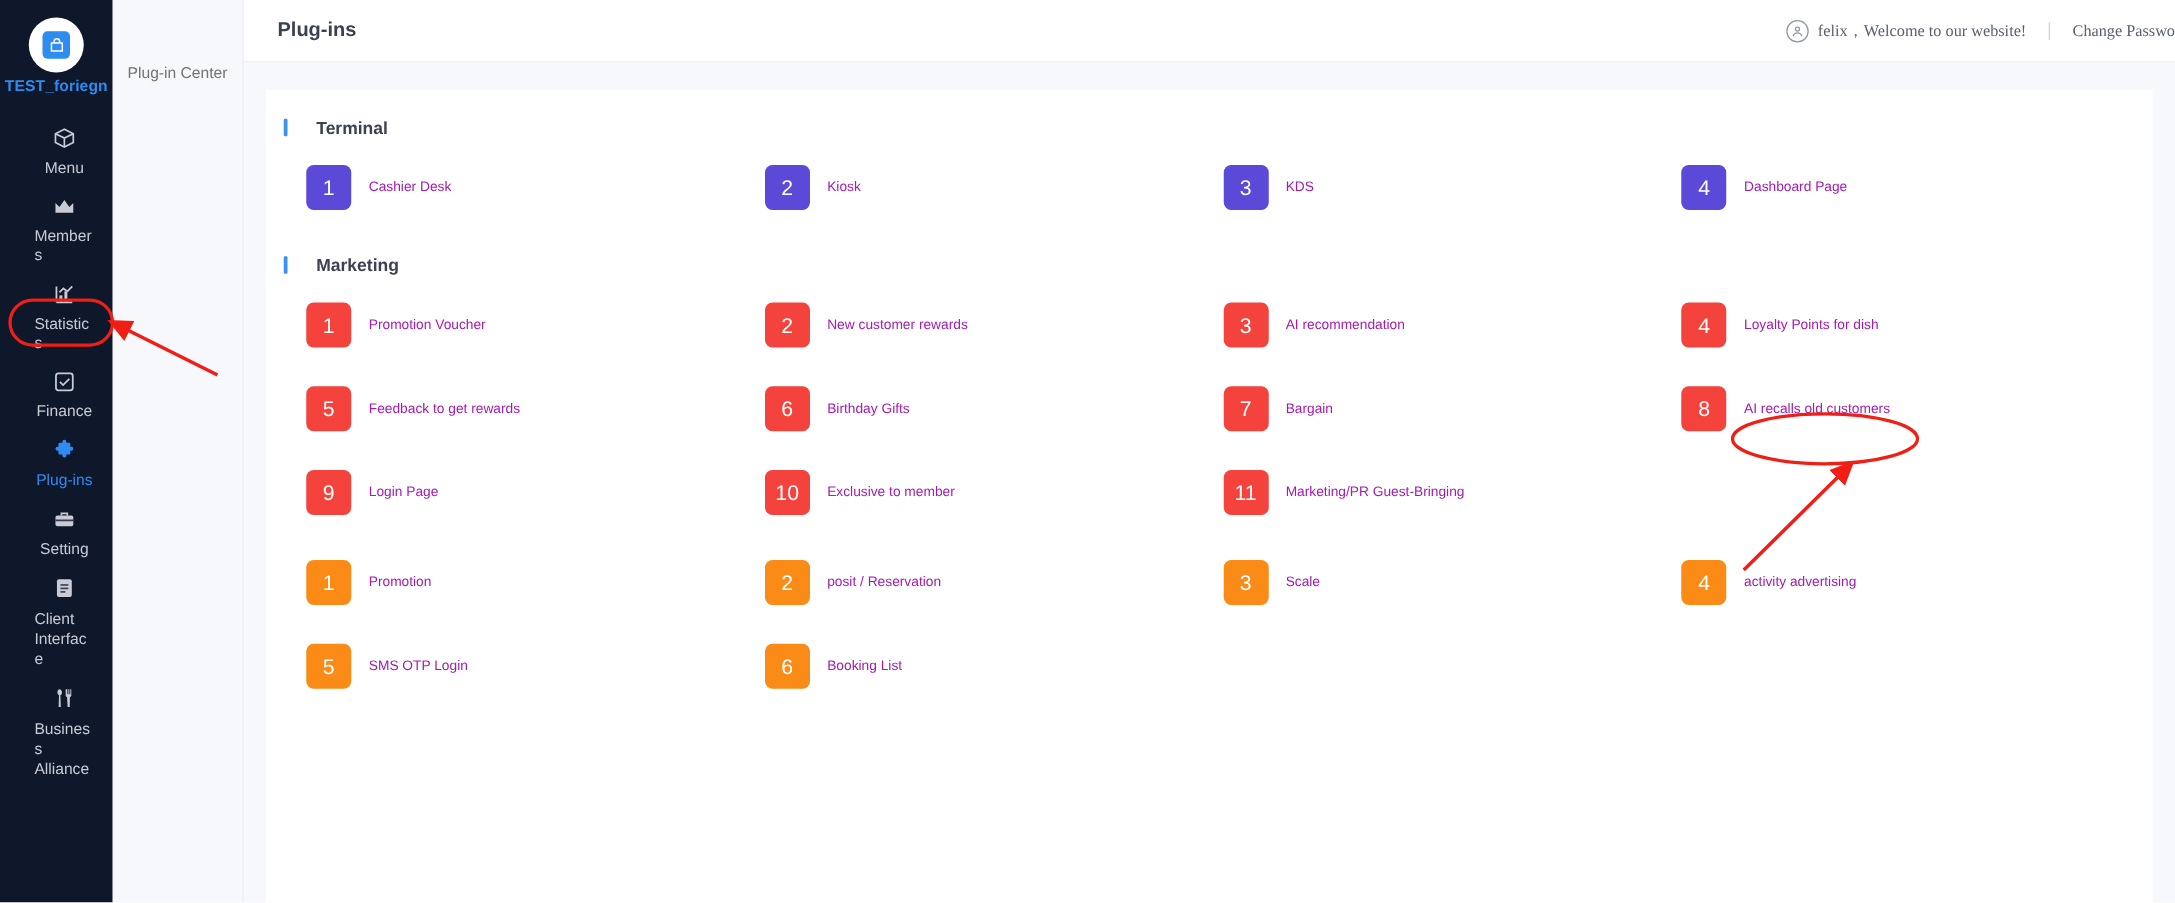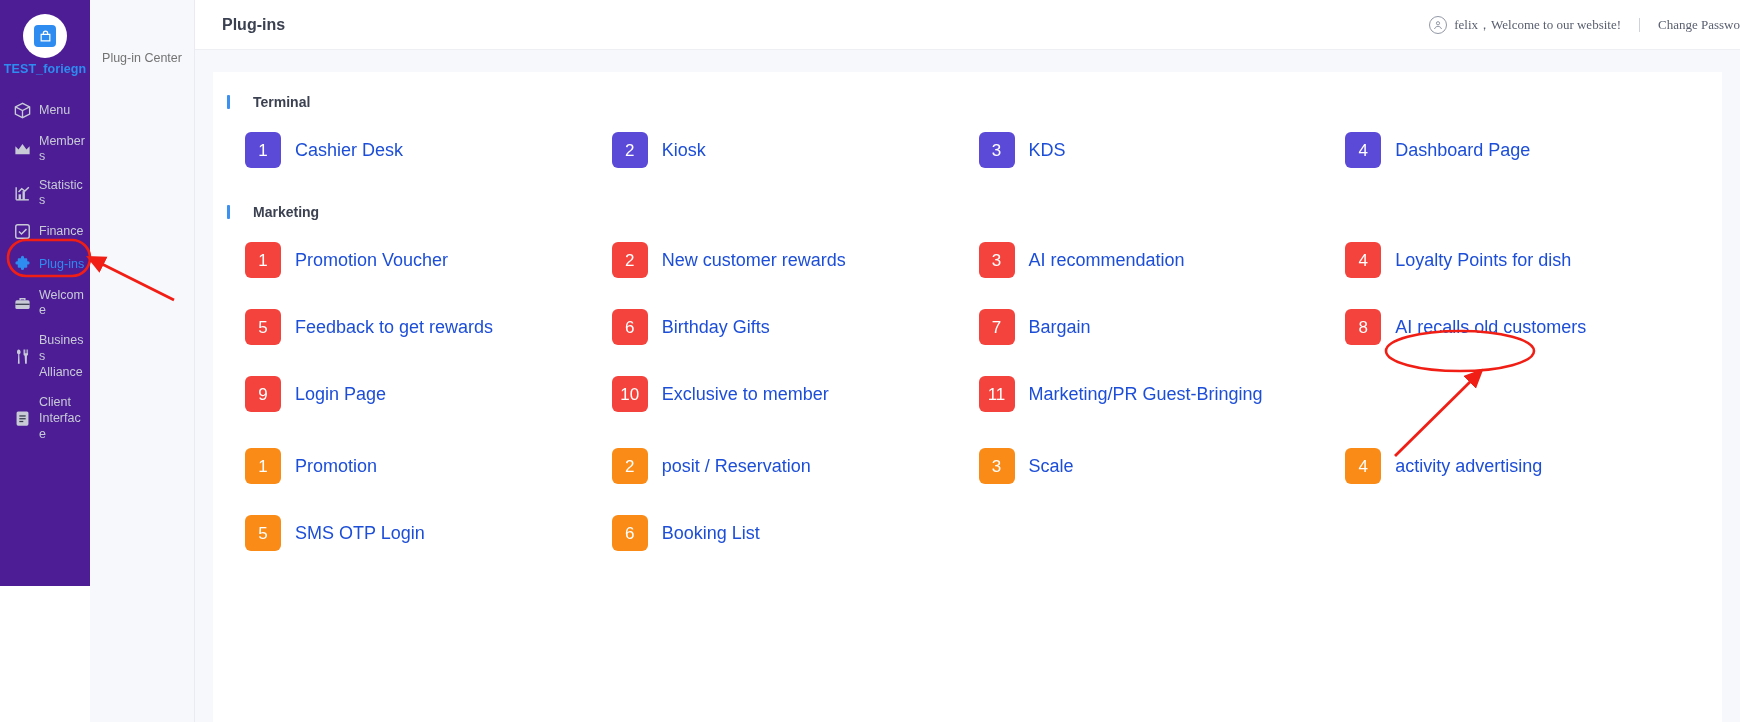--- a/index.html
+++ b/index.html
@@ -6,22 +6,22 @@
   html, body {
     width: 1740px; height: 722px;
     overflow: hidden;
     font-family: "Liberation Sans", sans-serif;
     background: #ffffff;
   }
   #app { position: relative; width: 1740px; height: 722px; display: flex; }
 
   
   #sidebar {
-    width: 90px; height: 586px;
-    background: #4c1d95;
+    width: 90px; height: 722px;
+    background: #0f172a;
     flex: 0 0 90px;
     position: relative;
     overflow: hidden;
   }
   .brand-wrap { padding-top: 14px; text-align: center; }
   .brand-logo {
     width: 44px; height: 44px; border-radius: 50%;
     background: #ffffff;
     margin: 0 auto 4px auto;
     display: flex; align-items: center; justify-content: center;
@@ -31,21 +31,21 @@
     background: #2E8BF0;
     display: flex; align-items: center; justify-content: center;
     color: #fff; font-size: 13px; line-height: 1;
   }
   .brand-name {
     color: #2E8BF0; font-size: 12.5px; font-weight: 700;
     letter-spacing: .1px;
   }
   .nav { margin-top: 18px; }
   .nav-item {
-    display: flex; flex-direction: row; align-items: center;
+    display: flex; flex-direction: column; align-items: center;
     gap: 7px;
     padding: 7px 0 7px 13px;
     cursor: pointer;
     position: relative;
     min-height: 30px;
   }
   .nav-item .nav-ico {
     width: 19px; height: 19px; flex: 0 0 19px;
     display: flex; align-items: center; justify-content: center;
   }
@@ -122,21 +122,21 @@
   .badge {
     width: 36px; height: 36px; flex: 0 0 36px;
     border-radius: 6px;
     color: #ffffff; font-size: 17px; font-weight: 400;
     display: flex; align-items: center; justify-content: center;
     line-height: 1;
   }
   .badge.purple { background: #5B49D8; }
   .badge.red    { background: #F4433C; }
   .badge.orange { background: #FA8B16; }
-  .plug-label { font-size: 18px; color: #1d4ed8; white-space: nowrap; }
+  .plug-label { font-size: 11px; color: #a21caf; white-space: nowrap; }
   #anno-svg { position: absolute; left: 0; top: 0; width: 1740px; height: 722px; pointer-events: none; }
 </style>
 </head>
 <body>
 
 <div id="app">
 
   <div id="sidebar">
     <div class="brand-wrap">
       <div class="brand-logo">
@@ -204,43 +204,43 @@
       </div>
 
       <div class="nav-item">
         <span class="nav-ico">
           <svg width="19" height="19" viewBox="0 0 24 24" fill="none" stroke="#C8CBD6" stroke-width="1.7">
             <rect x="3" y="8" width="18" height="11" rx="2" fill="#C8CBD6" stroke="none"></rect>
             <path d="M3 13h18" stroke="#373A4D" stroke-width="1.6"></path>
             <path d="M9 8V6h6v2" stroke="#C8CBD6"></path>
           </svg>
         </span>
-        <span class="nav-label">Welcome</span>
-      </div>
-
-      <div class="nav-item tall">
-        <span class="nav-ico">
-          <svg width="19" height="19" viewBox="0 0 24 24" fill="#C8CBD6">
-            <path d="M7 3c1.6 0 2.6 1.6 2.6 3.4 0 1.4-.7 2.4-1.6 2.8L8.4 21H6.2l.4-11.8C5.7 8.8 5 7.8 5 6.4 5 4.6 5.8 3 7 3z"></path>
-            <path d="M14 3h1v5h1V3h1v5h1V3h1v6.2c0 .9-.6 1.6-1.4 1.8L17.4 21h-2.1l-.6-10c-.8-.2-1.4-.9-1.4-1.8V3z"></path>
-          </svg>
-        </span>
-        <span class="nav-label">Business Alliance</span>
+        <span class="nav-label">Setting</span>
       </div>
 
       <div class="nav-item tall">
         <span class="nav-ico">
           <svg width="19" height="19" viewBox="0 0 24 24" fill="#C8CBD6">
             <rect x="4.5" y="3" width="15" height="18" rx="2"></rect>
             <rect x="8" y="8" width="8" height="1.6" fill="#373A4D"></rect>
             <rect x="8" y="11.5" width="8" height="1.6" fill="#373A4D"></rect>
             <rect x="8" y="15" width="5" height="1.6" fill="#373A4D"></rect>
           </svg>
         </span>
         <span class="nav-label">Client Interface</span>
+      </div>
+
+      <div class="nav-item tall">
+        <span class="nav-ico">
+          <svg width="19" height="19" viewBox="0 0 24 24" fill="#C8CBD6">
+            <path d="M7 3c1.6 0 2.6 1.6 2.6 3.4 0 1.4-.7 2.4-1.6 2.8L8.4 21H6.2l.4-11.8C5.7 8.8 5 7.8 5 6.4 5 4.6 5.8 3 7 3z"></path>
+            <path d="M14 3h1v5h1V3h1v5h1V3h1v6.2c0 .9-.6 1.6-1.4 1.8L17.4 21h-2.1l-.6-10c-.8-.2-1.4-.9-1.4-1.8V3z"></path>
+          </svg>
+        </span>
+        <span class="nav-label">Business Alliance</span>
       </div>
     </div>
   </div>
 
   <div id="subnav">
     <div class="subnav-item">Plug-in Center</div>
   </div>
 
   <div id="main">
 

